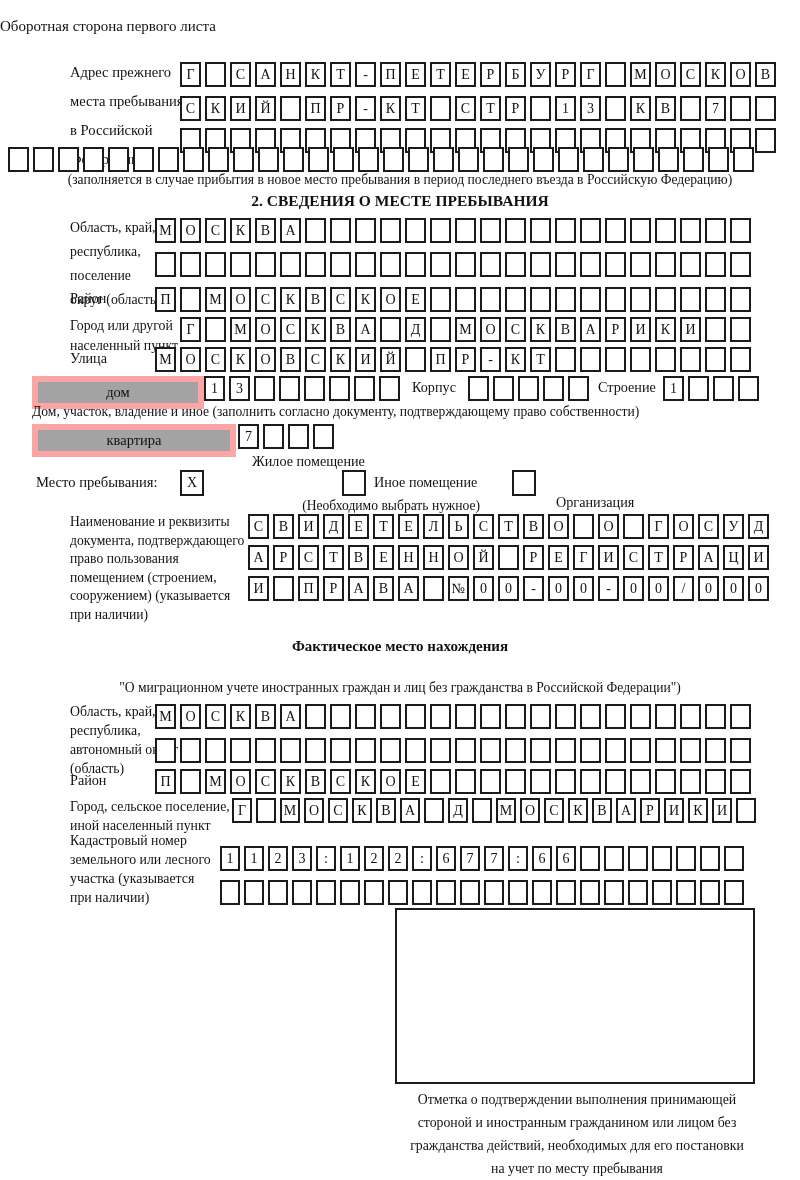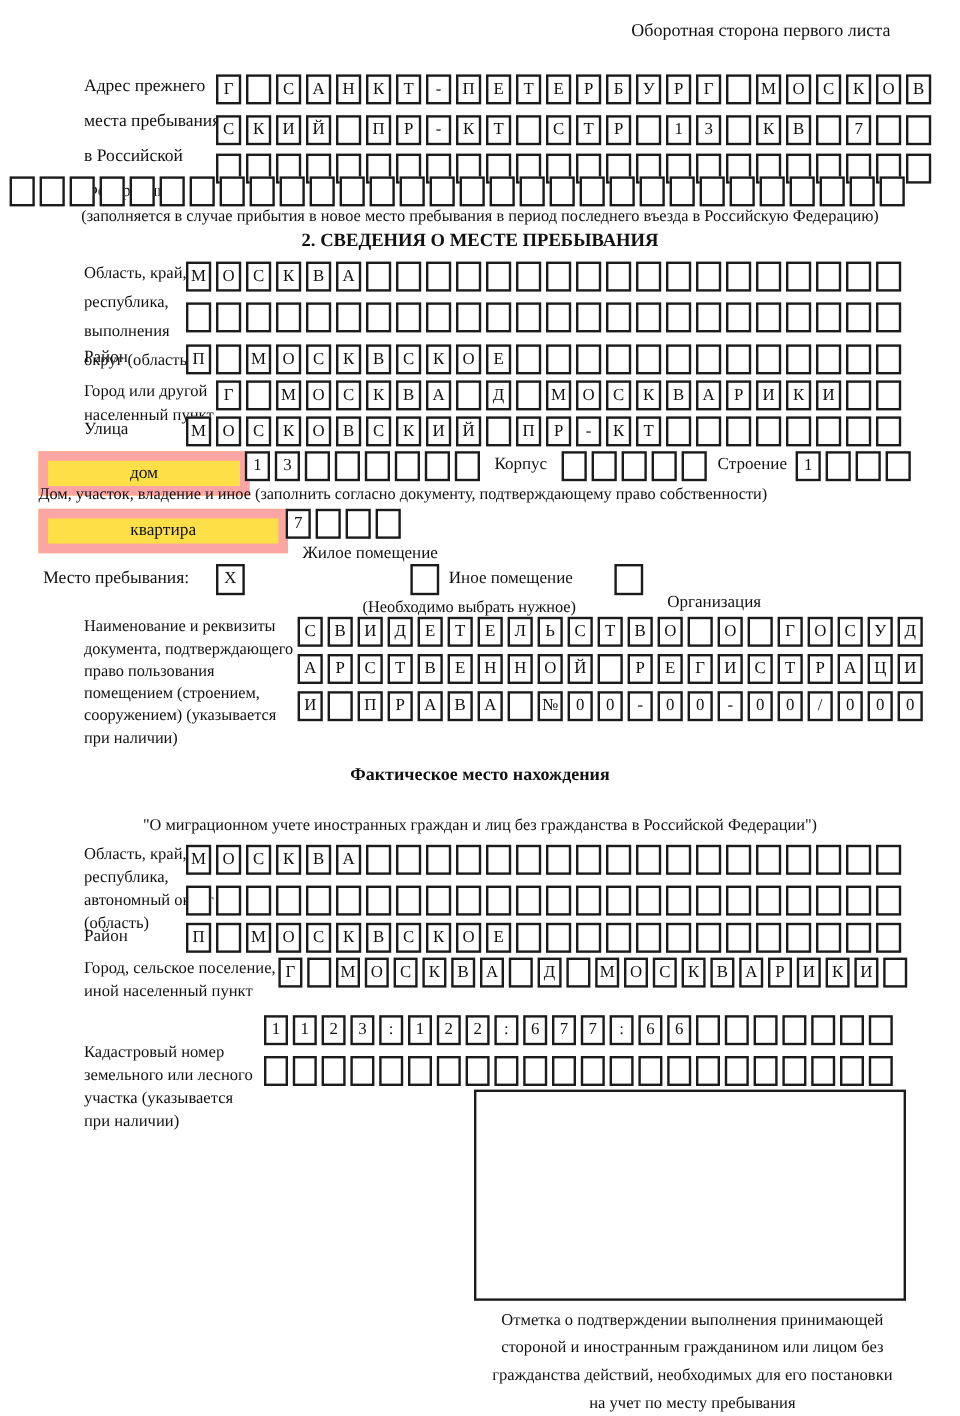--- a/index.html
+++ b/index.html
@@ -1,30 +1,30 @@
 <!DOCTYPE html>
 <html><head>
 <meta charset="utf-8">
 <style>
   html,body{margin:0;padding:0;background:#fff;}
   .page{position:relative;width:800px;height:1180px;background:#fff;overflow:hidden;
         font-family:"Liberation Serif",serif;color:#111;}
   .abs{position:absolute;}
-  .hdr{left:0;top:18px;width:742px;text-align:right;font-size:15px;}
+  .hdr{left:0;top:18px;width:742px;text-align:left;font-size:15px;}
   .lb{font-size:14.2px;}
   .lb div{white-space:nowrap;}
   .cr{display:flex;gap:4px;}
   .cell{flex:none;width:17px;height:21px;border:2px solid #1b1b1b;background:#fff;
         display:flex;align-items:center;justify-content:center;
         font-family:"Liberation Serif",serif;font-size:14px;color:#111;}
   .sm .cell{width:16px;}
   .note{left:0;width:800px;text-align:center;font-size:13.6px;}
   .sec-title{left:0;width:800px;text-align:center;font-weight:bold;font-size:15.5px;}
-  .widebox{border:8px solid #fca5a5;height:21px;display:flex;align-items:center;
-           justify-content:center;font-size:14.5px;background:#fde047;}
+  .widebox{border:6px solid #fca5a5;height:21px;display:flex;align-items:center;
+           justify-content:center;font-size:14.5px;background:#a3a3a3;}
   .caption{font-size:13.6px;white-space:nowrap;}
   .inline-lb{font-size:14.2px;white-space:nowrap;}
   .cb{width:20px;height:22px;border:2px solid #1b1b1b;display:flex;align-items:center;
       justify-content:center;font-family:"Liberation Serif",serif;font-size:14px;background:#fff;}
   .stamp{border:2px solid #1b1b1b;background:#fff;}
   .stamp-cap{text-align:center;font-size:13.8px;line-height:23px;}
 </style>
 </head>
 <body>
 
@@ -148,21 +148,21 @@
       <span class="cell"></span>
       <span class="cell"></span>
     </div>
   <div class="abs note" style="top:172px;">(заполняется в случае прибытия в новое место пребывания в период последнего въезда в Российскую Федерацию)</div>
 
   <div class="abs sec-title" style="top:192px;">2. СВЕДЕНИЯ О МЕСТЕ ПРЕБЫВАНИЯ</div>
 
   <div class="abs lb" style="left:70px;top:216px;line-height:24px;font-size:13.8px;">
       <div>Область, край,</div>
       <div>республика,</div>
-      <div>выполнения</div>
+      <div>поселение</div>
       <div>округ (область)</div>
     </div>
   <div class="abs cr" style="left:155px;top:218px;">
       <span class="cell">М</span>
       <span class="cell">О</span>
       <span class="cell">С</span>
       <span class="cell">К</span>
       <span class="cell">В</span>
       <span class="cell">А</span>
       <span class="cell"></span>
@@ -532,21 +532,21 @@
       <span class="cell">К</span>
       <span class="cell">В</span>
       <span class="cell">А</span>
       <span class="cell">Р</span>
       <span class="cell">И</span>
       <span class="cell">К</span>
       <span class="cell">И</span>
       <span class="cell"></span>
     </div>
 
-  <div class="abs lb" style="left:70px;top:831px;line-height:19px;font-size:13.8px;margin-top:36px;">
+  <div class="abs lb" style="left:70px;top:831px;line-height:19px;font-size:13.8px;">
       <div>Кадастровый номер</div>
       <div>земельного или лесного</div>
       <div>участка (указывается</div>
       <div>при наличии)</div>
     </div>
   <div class="abs cr sm" style="left:220px;top:846px;">
       <span class="cell">1</span>
       <span class="cell">1</span>
       <span class="cell">2</span>
       <span class="cell">3</span>

